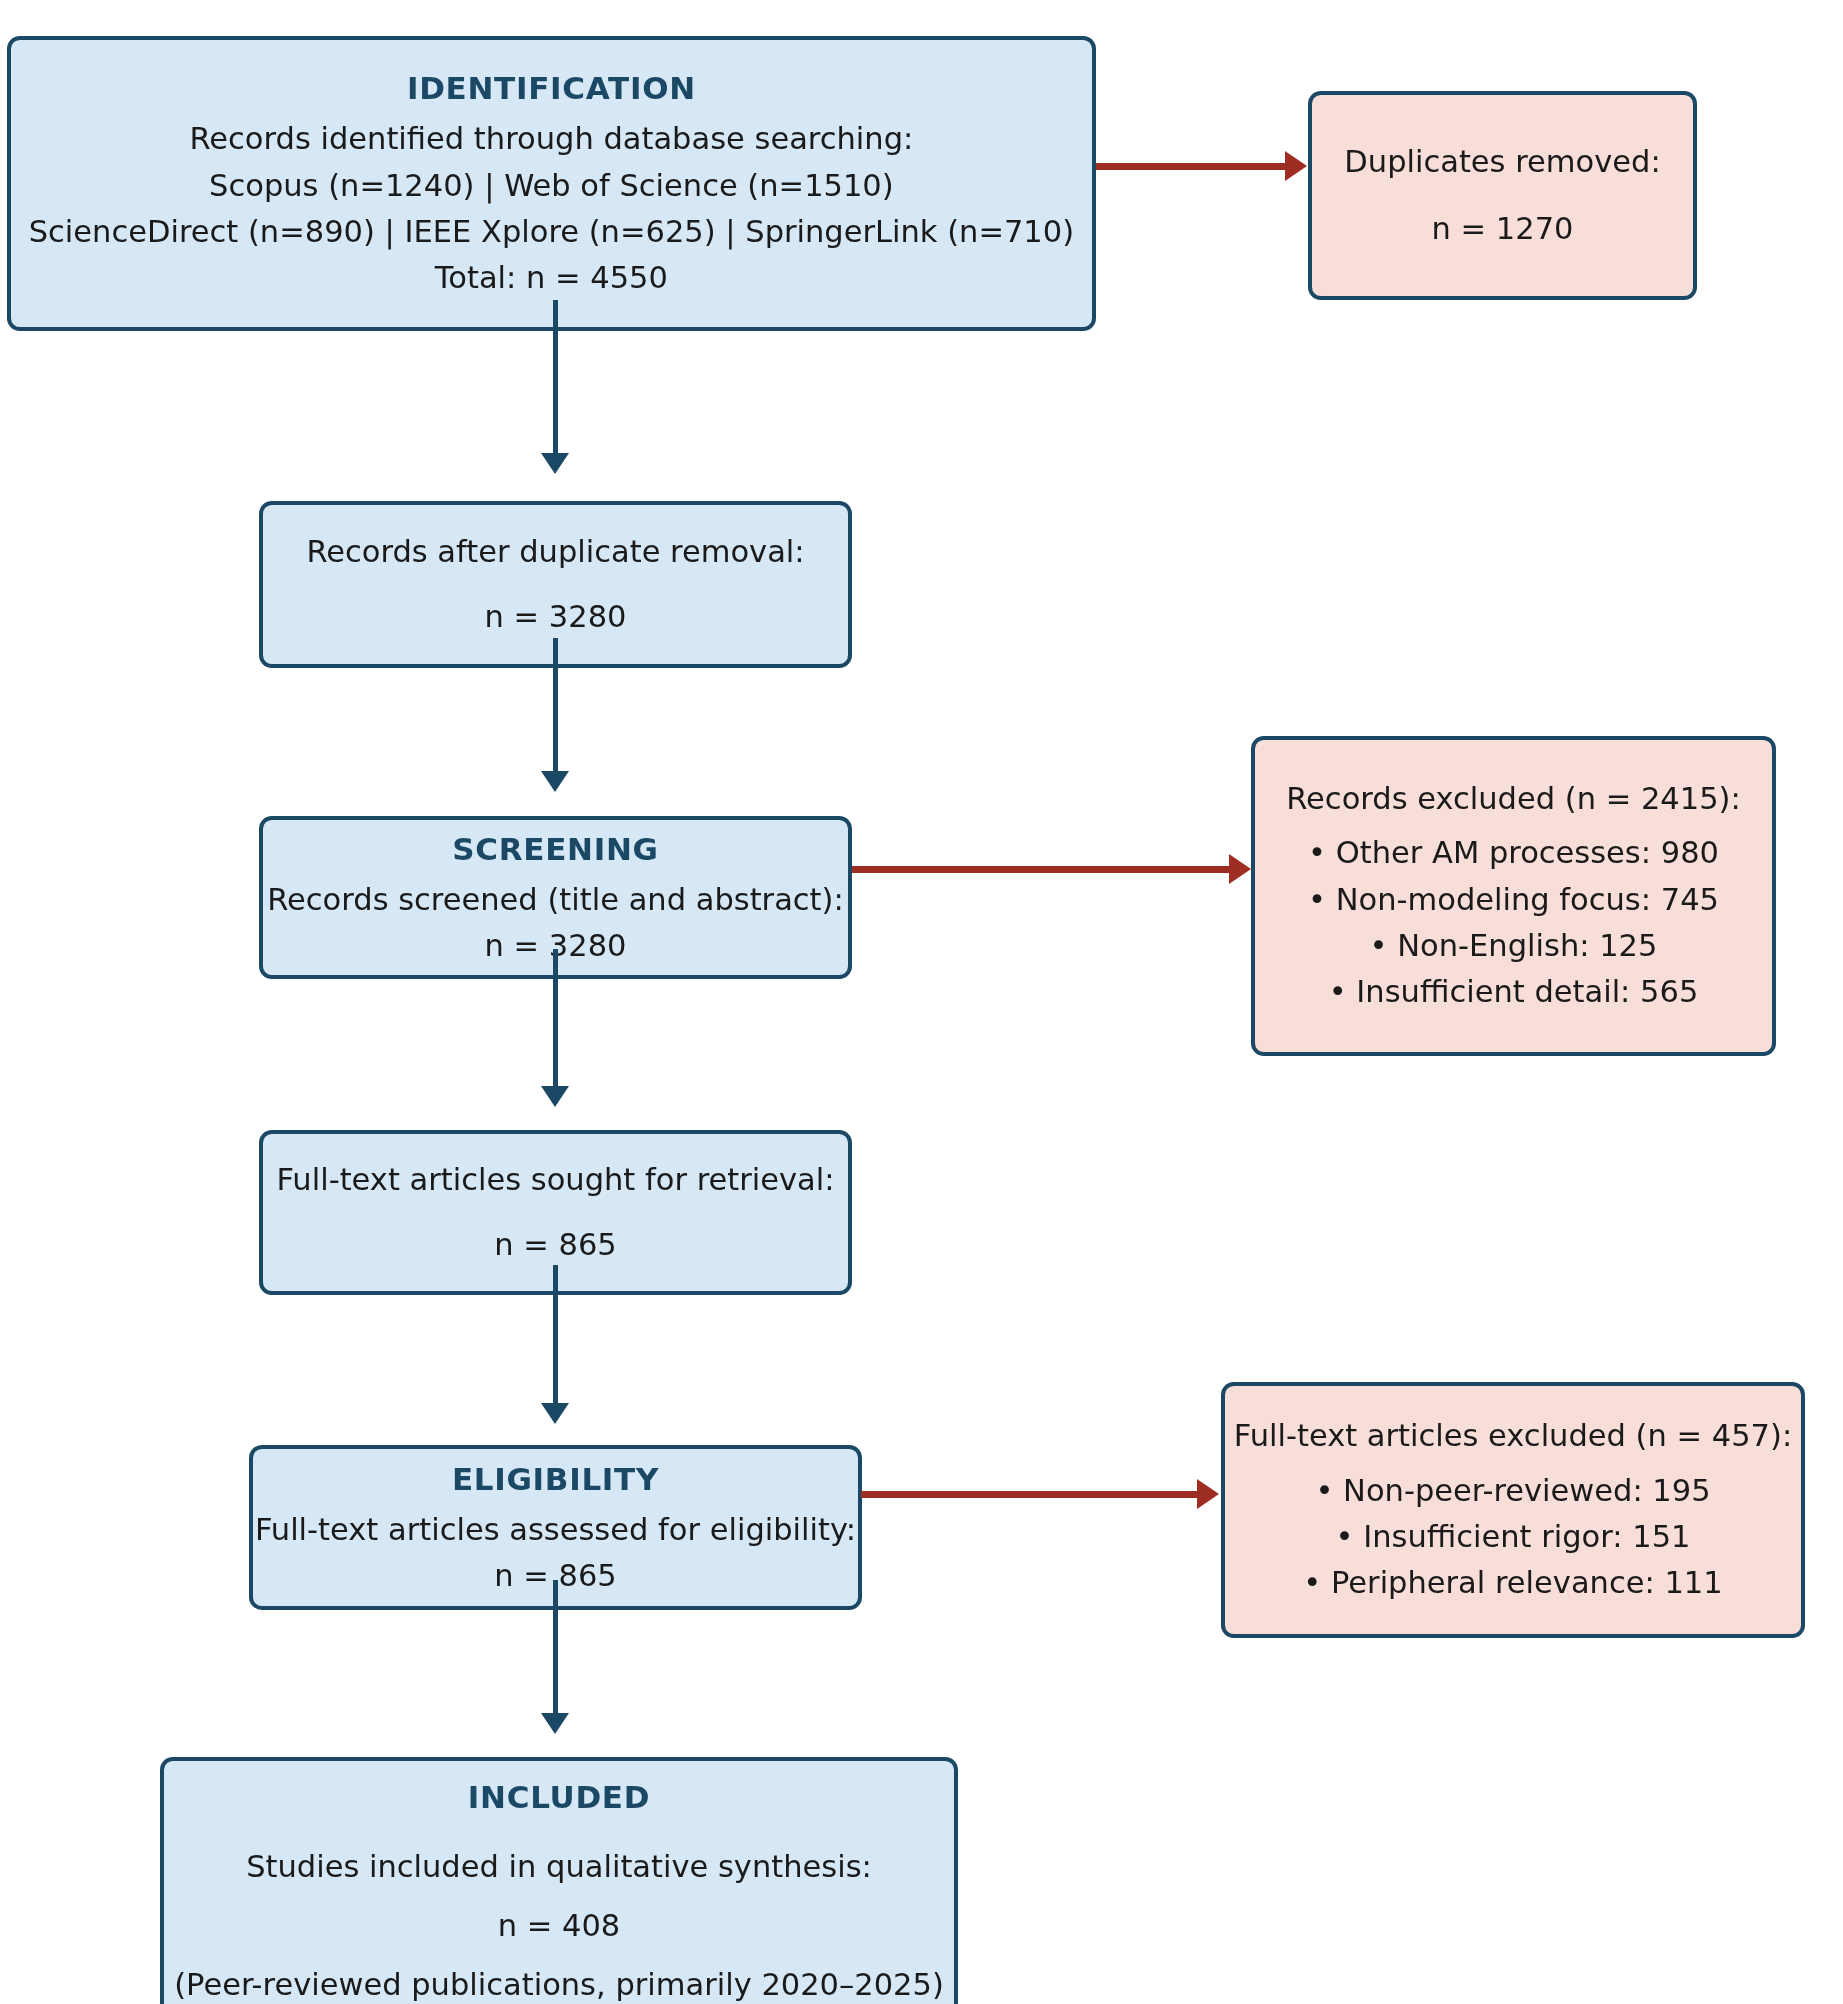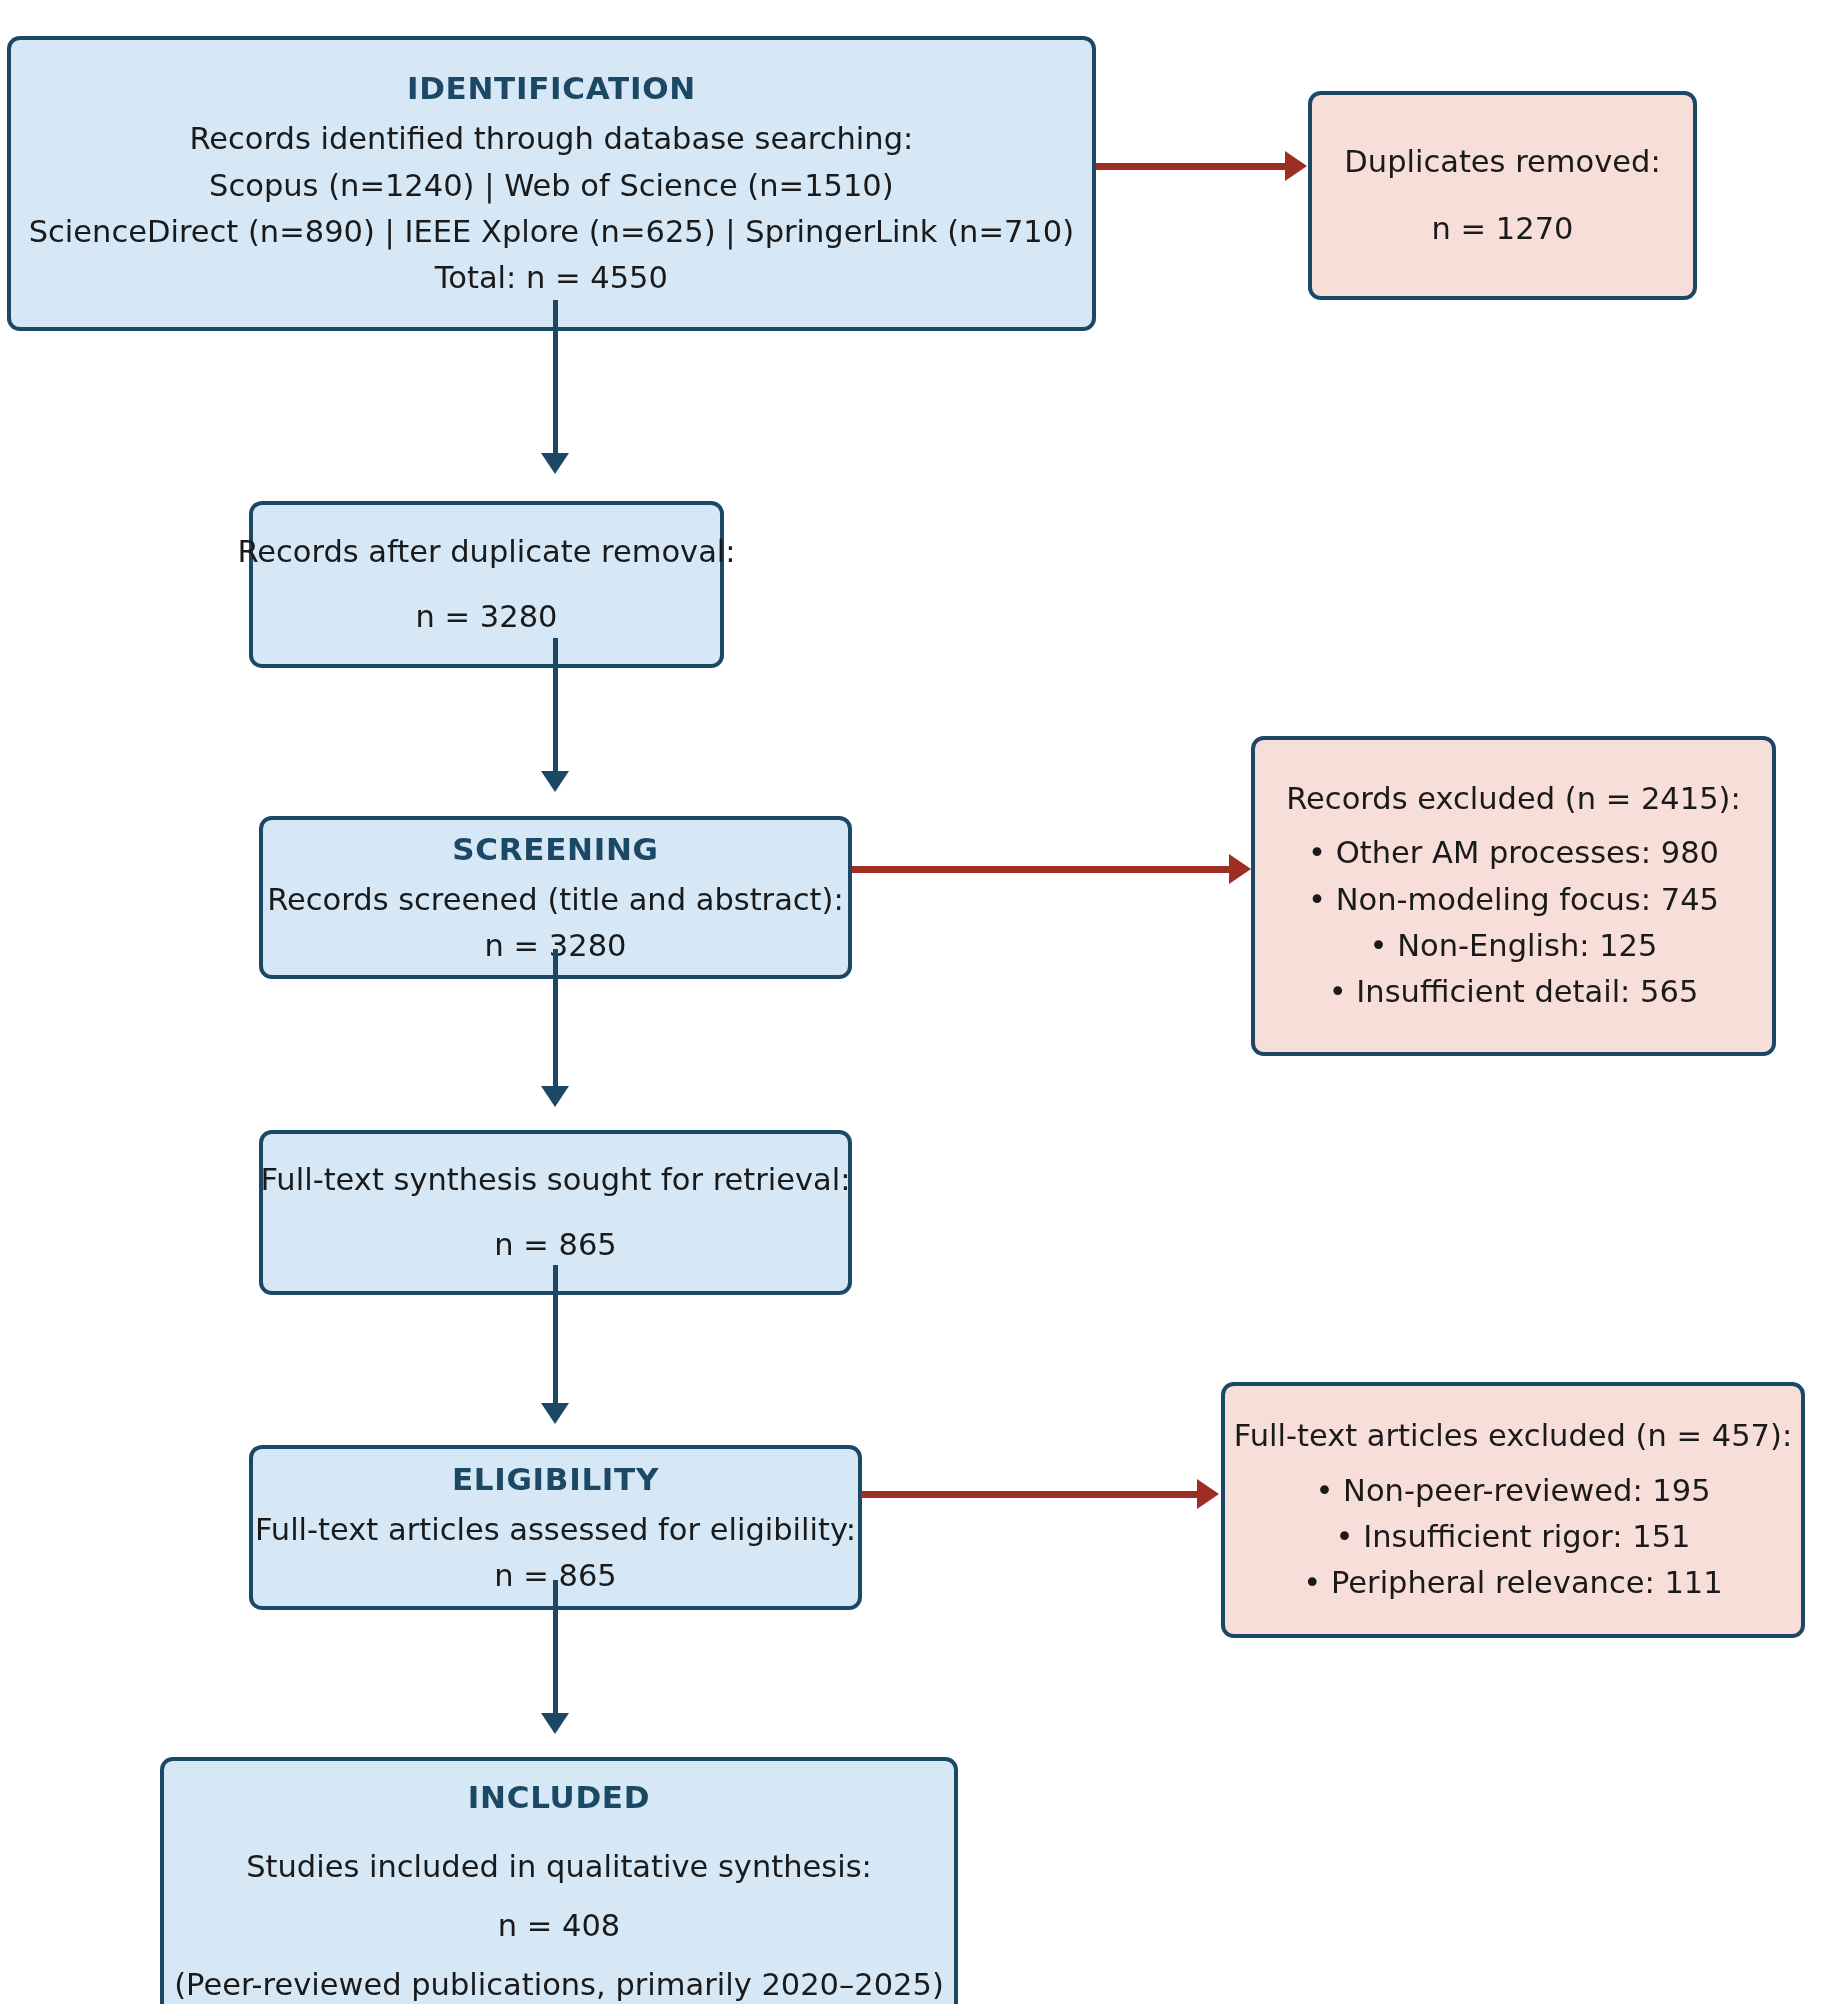--- a/index.html
+++ b/index.html
@@ -86,21 +86,21 @@
   <div class="h-head" style="left:1285px;top:151px;"></div>
 
   <div class="node pink" style="left:1308px;top:64px;width:389px;height:209px;">
     <div class="ln">Duplicates removed:</div>
     <div class="ln" style="margin-top:20.7px;">n = 1270</div>
   </div>
 
   <div class="v-line" style="left:553px;top:300px;height:167px;"></div>
   <div class="v-head" style="left:541px;top:453px;"></div>
 
-  <div class="node blue" style="left:249px;top:474px;width:475px;height:167px;">
+  <div class="node blue" style="left:259px;top:474px;width:593px;height:167px;">
     <div class="ln">Records after duplicate removal:</div>
     <div class="ln" style="margin-top:18.7px;">n = 3280</div>
   </div>
 
   <div class="v-line" style="left:553px;top:638px;height:148px;"></div>
   <div class="v-head" style="left:541px;top:771px;"></div>
 
   <div class="node blue" style="left:259px;top:789px;width:593px;height:163px;">
     <div class="stage-title">SCREENING</div>
     <div class="ln">Records screened (title and abstract):</div>
@@ -117,21 +117,21 @@
       <div class="ln">• Non-modeling focus: 745</div>
       <div class="ln">• Non-English: 125</div>
       <div class="ln">• Insufficient detail: 565</div>
     </div>
   </div>
 
   <div class="v-line" style="left:553px;top:949px;height:153px;"></div>
   <div class="v-head" style="left:541px;top:1086px;"></div>
 
   <div class="node blue" style="left:259px;top:1103px;width:593px;height:165px;">
-    <div class="ln">Full-text synthesis sought for retrieval:</div>
+    <div class="ln">Full-text articles sought for retrieval:</div>
     <div class="ln" style="margin-top:18.7px;">n = 865</div>
   </div>
 
   <div class="v-line" style="left:553px;top:1265px;height:153px;"></div>
   <div class="v-head" style="left:541px;top:1403px;"></div>
 
   <div class="node blue" style="left:249px;top:1418px;width:613px;height:165px;">
     <div class="stage-title">ELIGIBILITY</div>
     <div class="ln">Full-text articles assessed for eligibility:</div>
     <div class="ln">n = 865</div>

